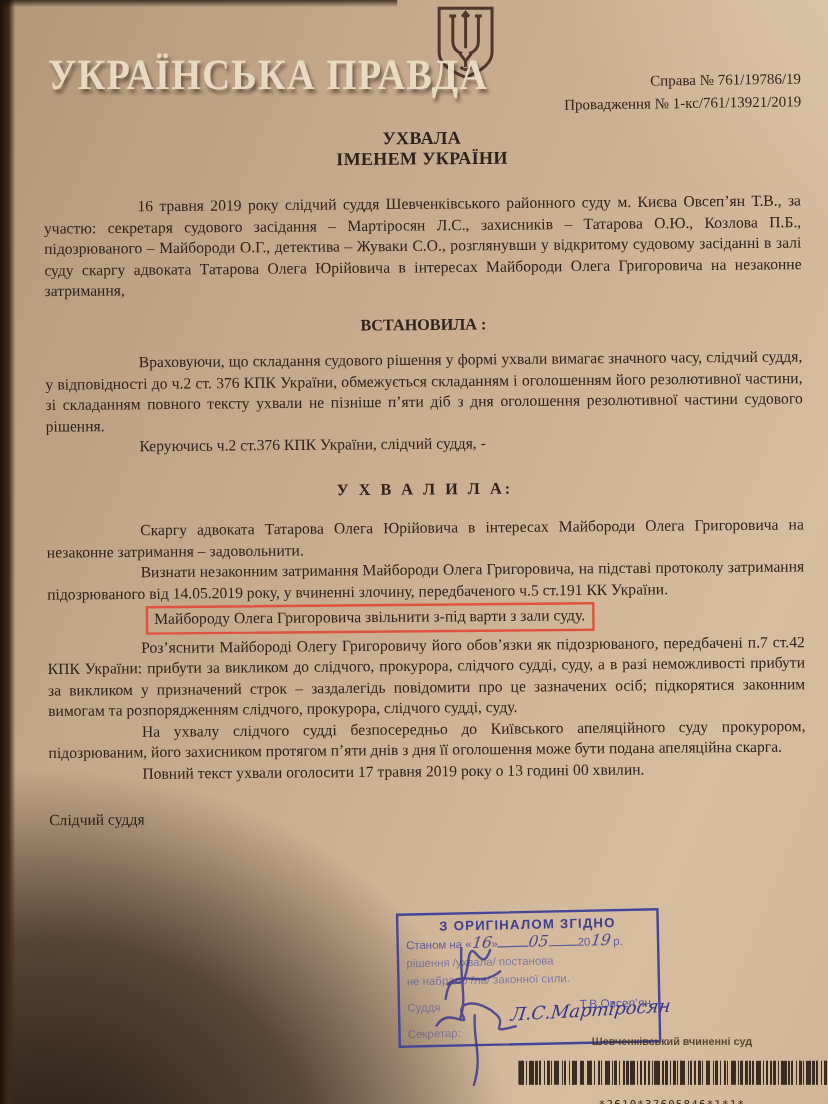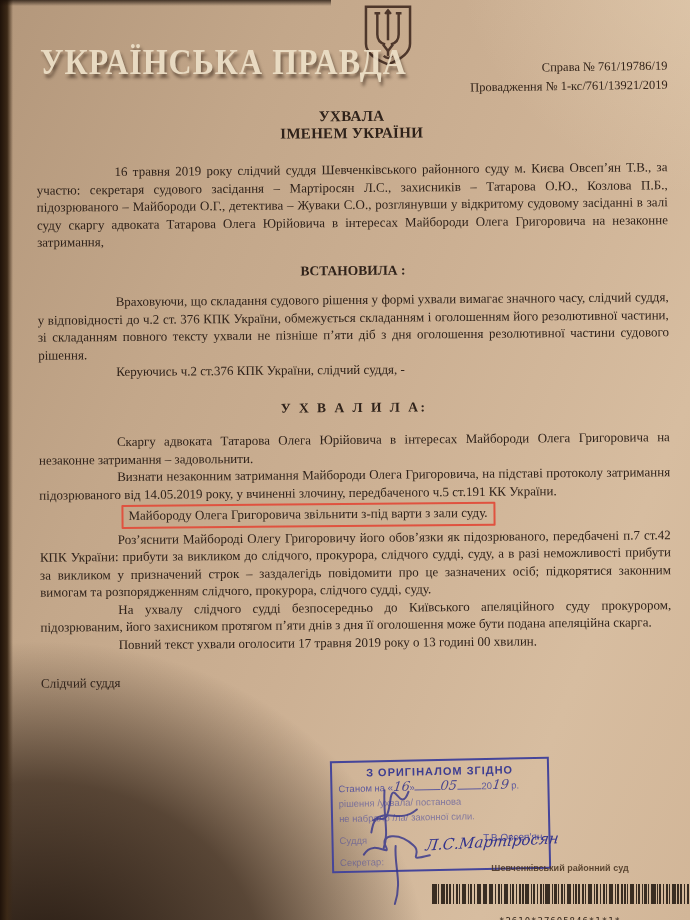--- a/index.html
+++ b/index.html
@@ -180,17 +180,17 @@
         <path d="M40 58 C55 46 66 62 84 48"></path>
         <path d="M52 28 C50 55 56 70 50 86"></path>
         <path d="M30 92 C40 76 58 96 52 84 C46 72 66 70 80 84 C90 93 70 100 96 94"></path>
         <path d="M62 84 C60 104 68 120 60 142"></path>
       </g>
     </svg>
     <div class="sec-hw-name">Л.С.Мартіросян</div>
   </div>
 
   <div class="court-name">
-    <div>Шевченківський районний суд</div>
+    <div>Шевченківський вчиненні суд</div>
   </div>
   <div class="barcode"></div>
   <div class="barcode-text">*2610*37605846*1*1*</div>
 </div>
 
 </body></html>

